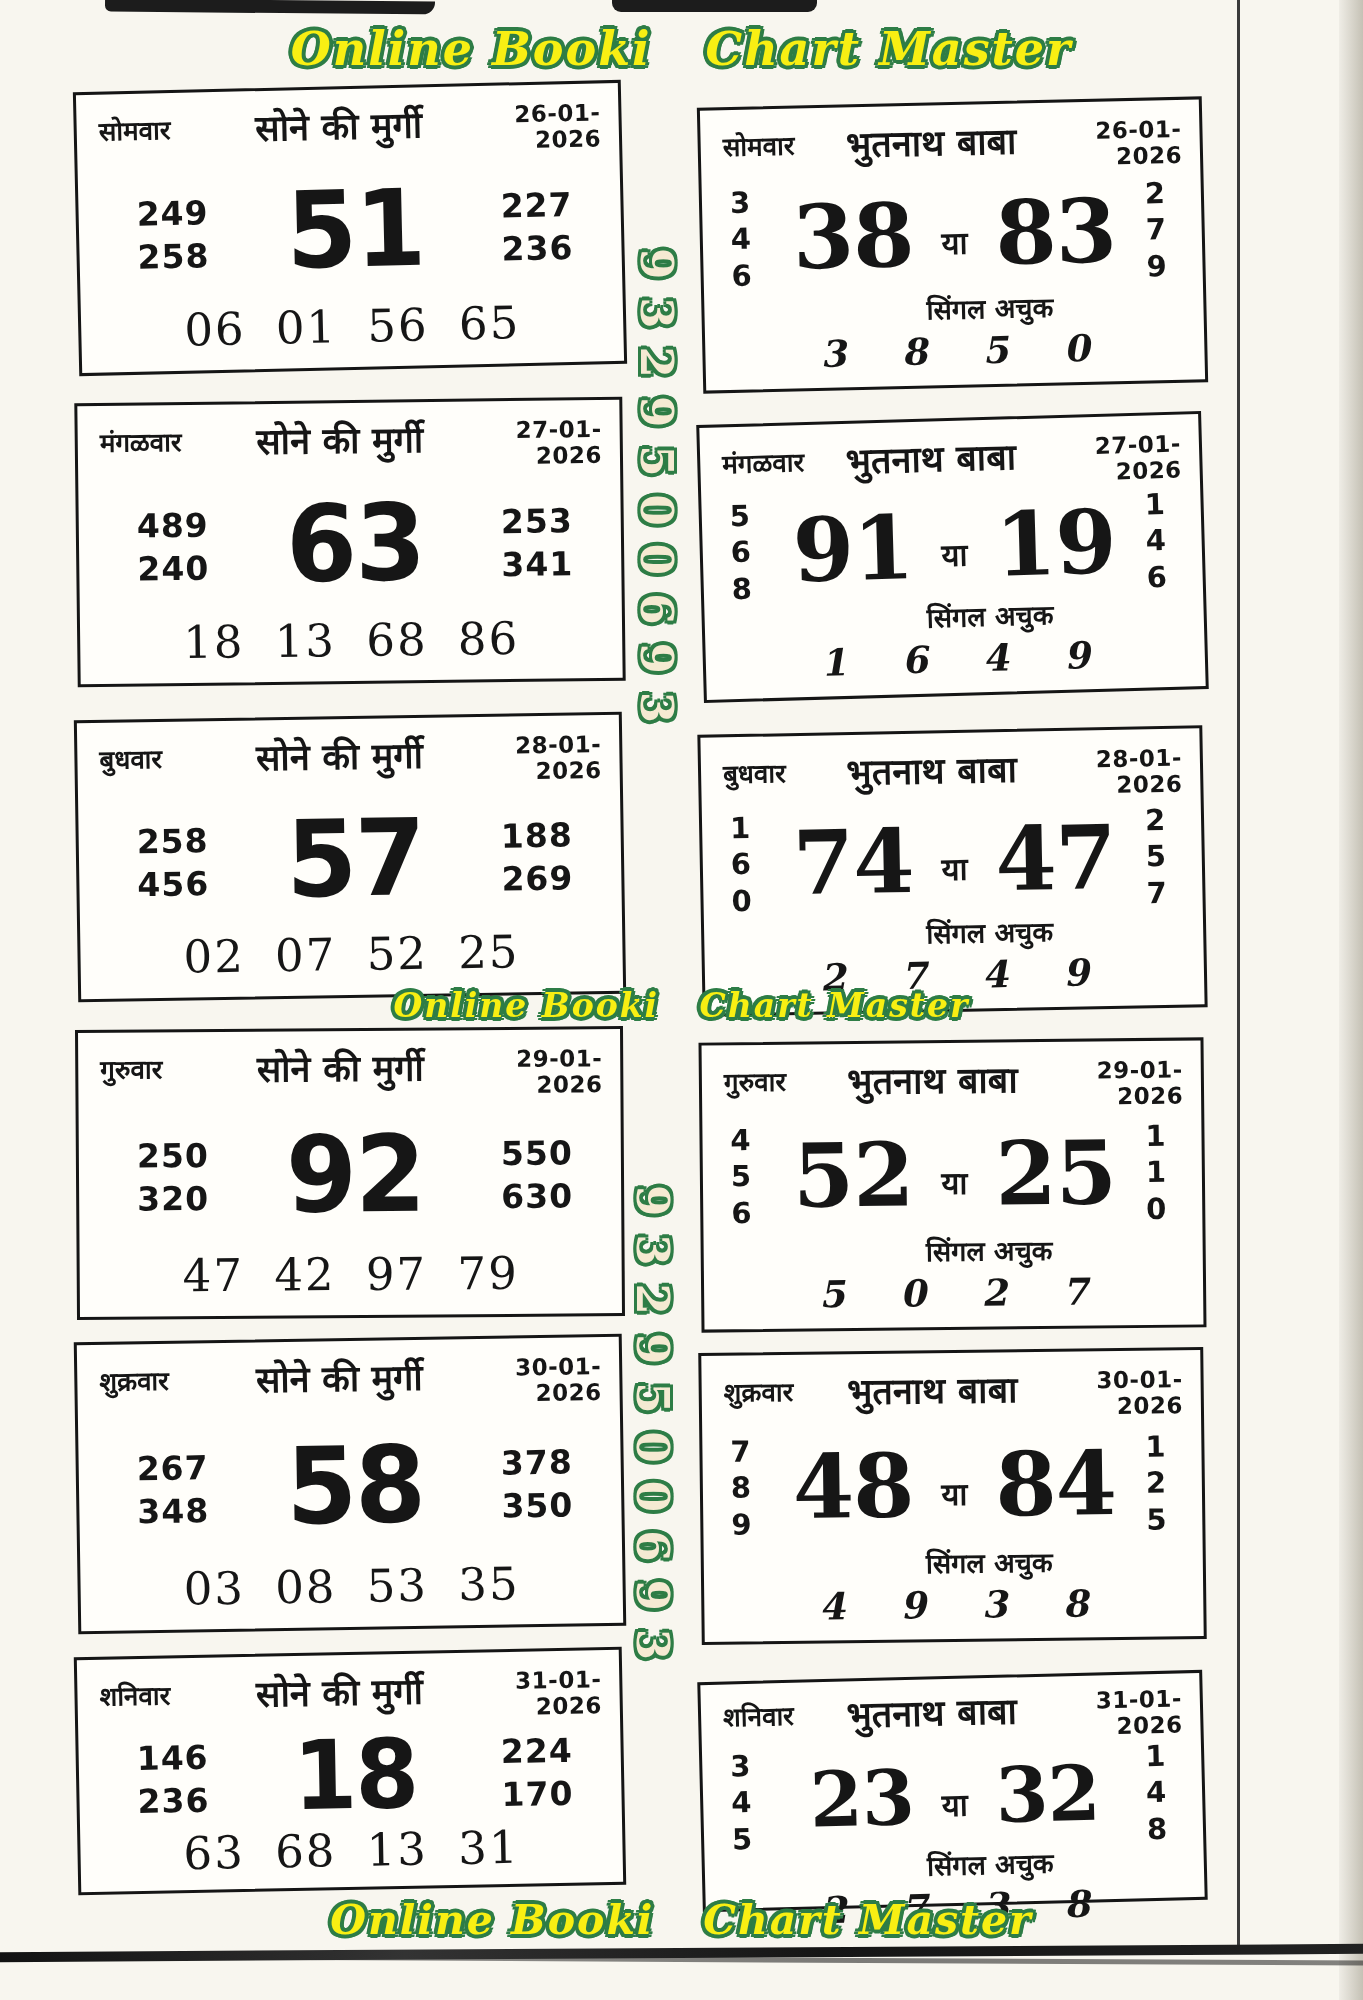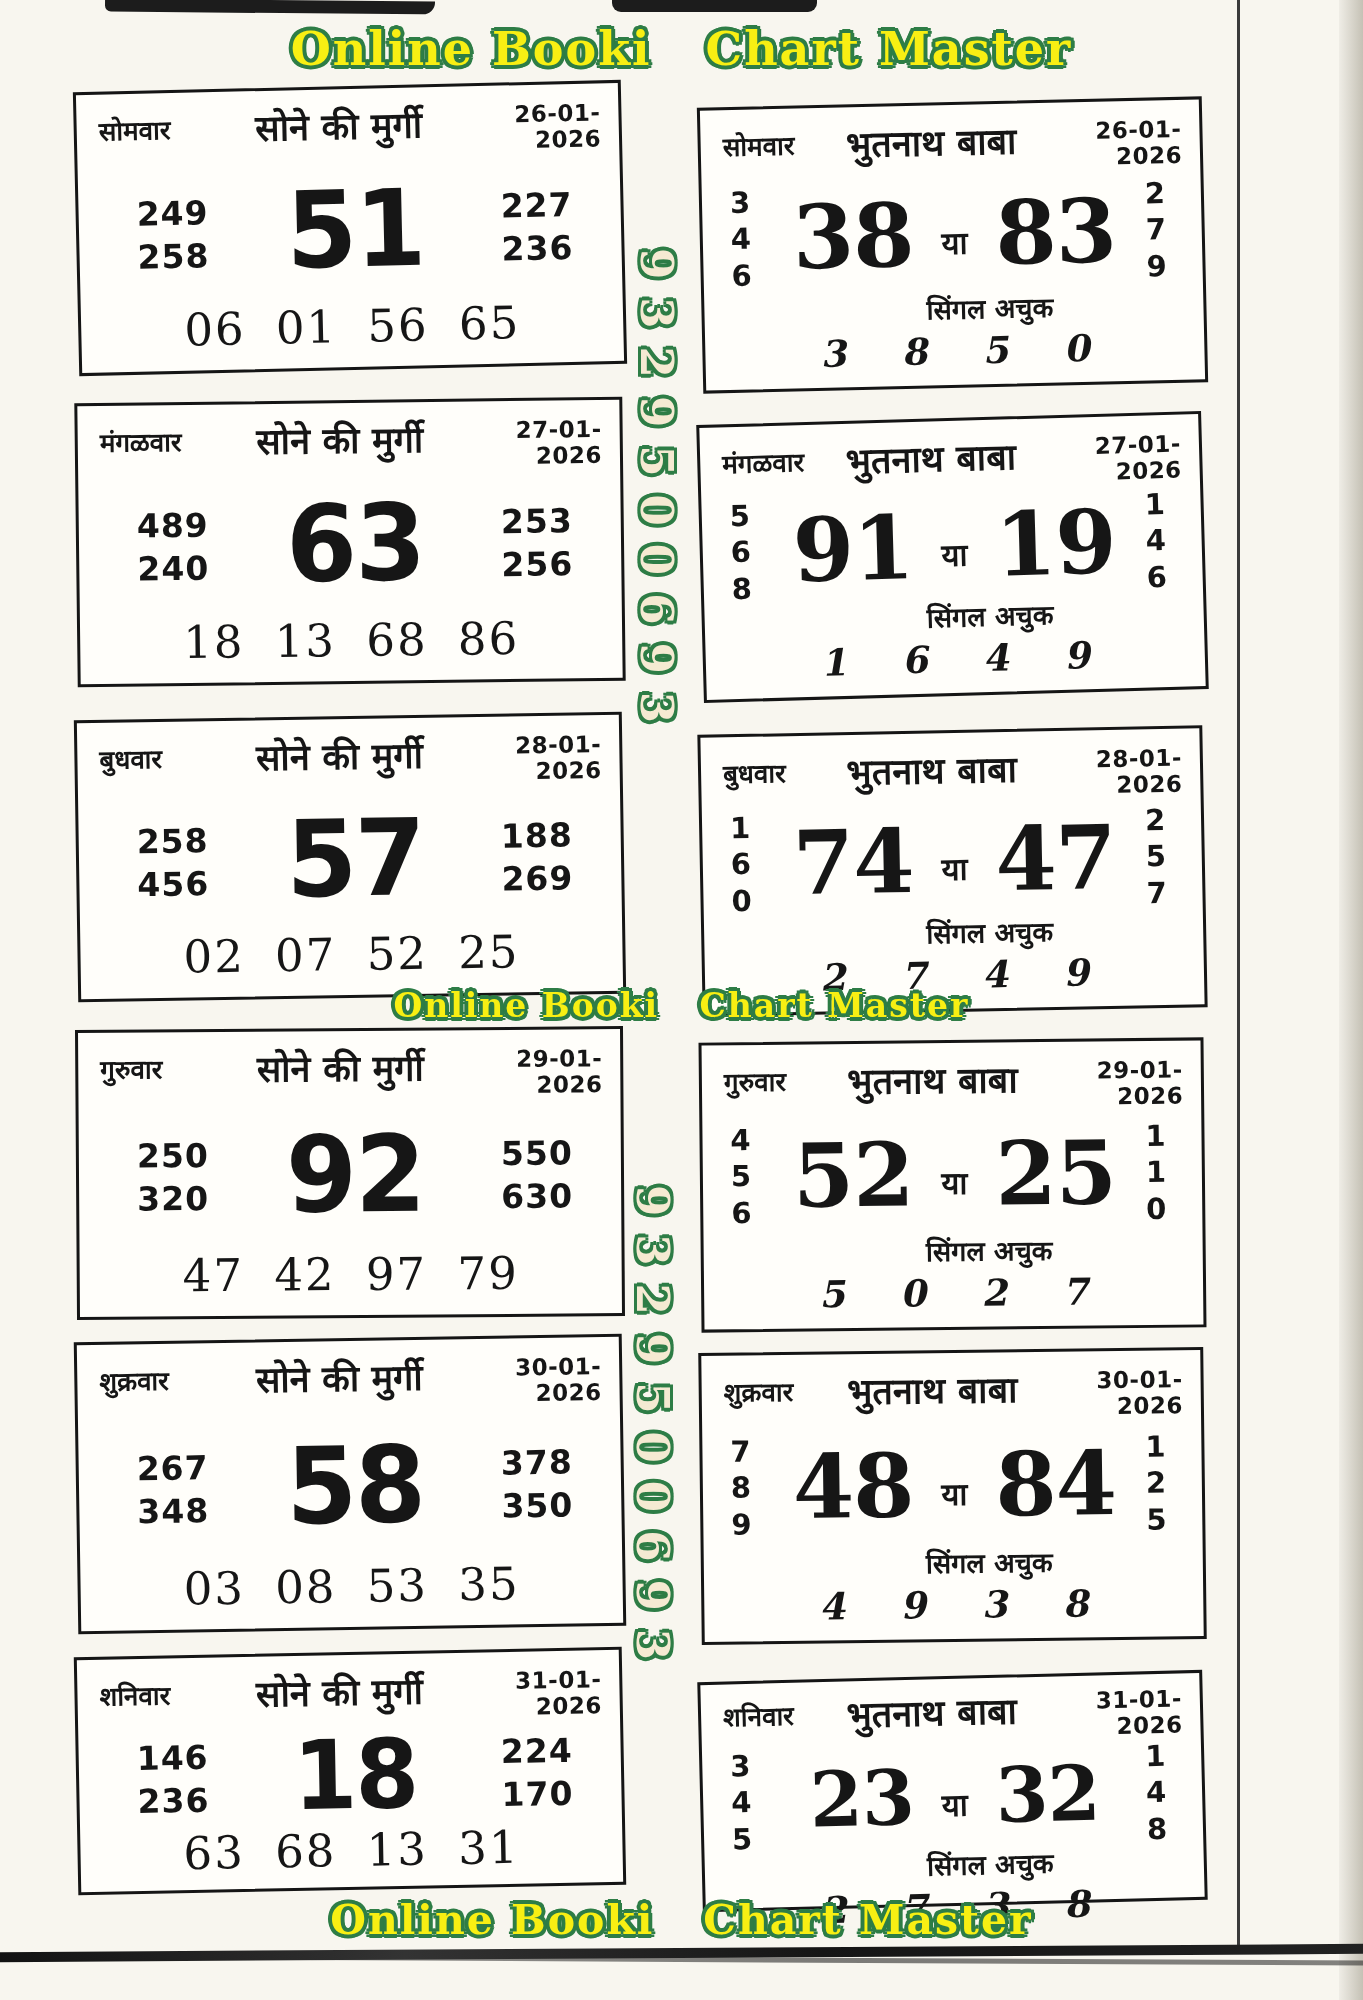--- a/index.html
+++ b/index.html
@@ -17,21 +17,21 @@
   .smudge.s2{left:612px;top:0;width:205px;height:12px;border-radius:0 0 9px 9px;}
   .edge-line{position:absolute;left:1237px;top:0;width:3px;height:1952px;background:#3a3a3a;z-index:2;}
   .margin-band{position:absolute;right:0;top:0;width:24px;height:100%;background:linear-gradient(to right,#efede6,#c5c1b5);z-index:2;}
   .bottom-wave{position:absolute;left:-12px;top:1948px;width:1390px;height:10px;background:linear-gradient(to right,#111,#333 30%,#151515 60%,#222);border-radius:8px 10px 6px 12px;transform:rotate(-.35deg);z-index:6;}
   .bottom-wave.w2{top:1957px;height:5px;opacity:.55;transform:rotate(.3deg);}
 
   
   .banner{
     position:absolute;width:100%;text-align:center;z-index:5;
     font-family:"DejaVu Serif","Liberation Serif",serif;
-    font-weight:bold;
+    font-weight:bold;font-style:italic;
     color:#f8ef13;white-space:pre;letter-spacing:2px;
     text-shadow:
       -3px -3px 0 #2e7d46, 0 -3px 0 #2e7d46, 3px -3px 0 #2e7d46,
       -3px 0 0 #2e7d46, 3px 0 0 #2e7d46,
       -3px 3px 0 #2e7d46, 0 3px 0 #2e7d46, 3px 3px 0 #2e7d46,
       -4px 0 0 #2e7d46, 4px 0 0 #2e7d46, 0 4px 0 #2e7d46, 0 -4px 0 #2e7d46;
   }
   .banner.top{top:22px;font-size:46px;}
   .banner.mid{top:986px;font-size:33px;}
   .banner.bot{top:1896px;font-size:41px;}
@@ -138,21 +138,21 @@
       <span class="bdate">27-01-2026</span>
     </div>
     <div class="bmid-l">
       <div class="pair">
         <span>489</span>
         <span>240</span>
       </div>
       <div class="mainnum">63</div>
       <div class="pair">
         <span>253</span>
-        <span>256</span>
+        <span>341</span>
       </div>
     </div>
     <div class="bfoot">18 13 68 86</div>
   </div>
 
   <div class="box lbox" style="top:716px;height:282px;--rot:-0.9deg">
     <div class="bhead">
       <span class="day">बुधवार</span>
       <span class="btitle">सोने की मुर्गी</span>
       <span class="bdate">28-01-2026</span>

